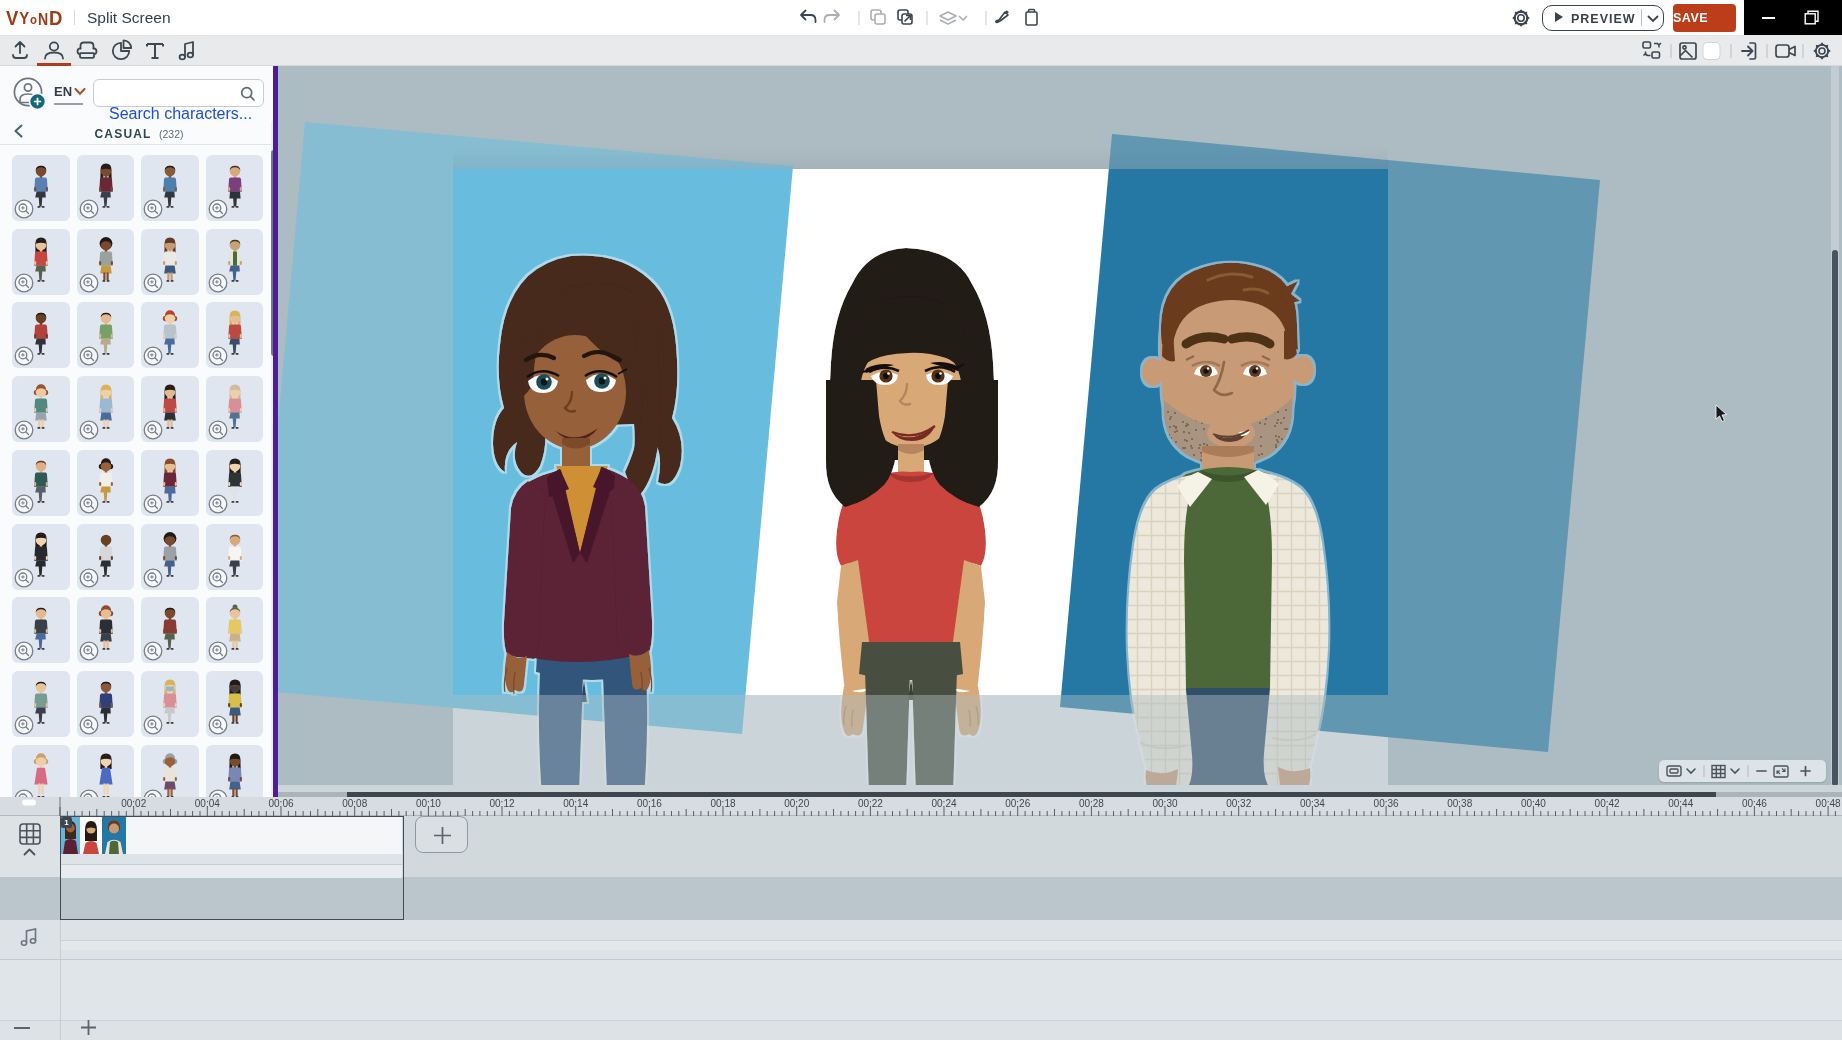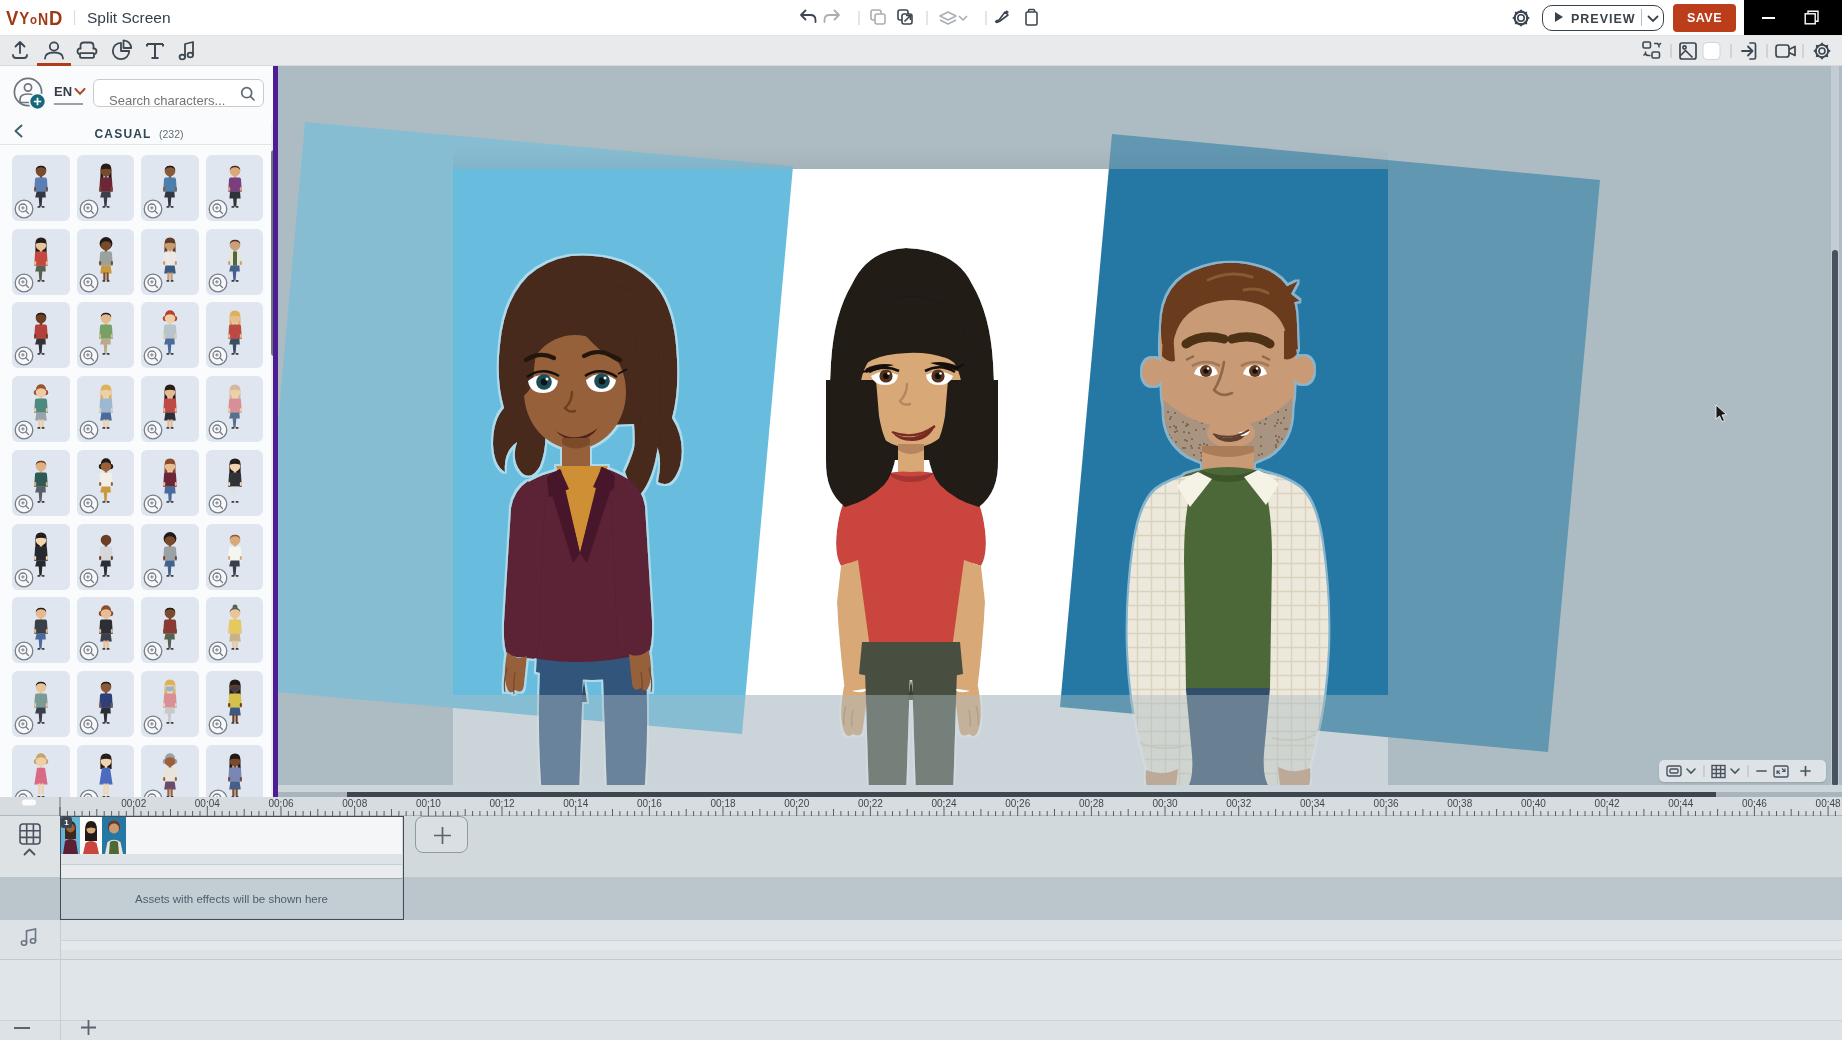--- a/index.html
+++ b/index.html
@@ -56,21 +56,21 @@
   </svg>
   <div class="abs" style="left:1542px;top:5px;width:122px;height:26px;border:1.6px solid #39434c;border-radius:10px;background:#fff">
     <span class="abs" style="left:12px;top:6px;width:0;height:0;border-left:8px solid #39434c;border-top:5.5px solid transparent;border-bottom:5.5px solid transparent"></span>
         <span class="abs" style="left:0;top:0"></span>
     <span class="abs" style="left:28px;top:6px;font-size:12.5px;font-weight:bold;letter-spacing:1px;color:#39434c">PREVIEW</span>
     <span class="abs" style="left:98px;top:3px;width:1px;height:17px;background:#b9bfc4"></span>
     <svg class="abs" style="left:104px;top:9px" width="12" height="8" viewBox="0 0 12 8">
           <path d="M1.5 1.5 L6 6 L10.5 1.5" fill="none" stroke="#39434c" stroke-width="1.8" stroke-linecap="round"></path>
         </svg>
   </div>
-  <div class="abs" style="left:1673px;top:4px;width:63px;height:28px;border-radius:4px;background:#bc3d19;color:#fff;font-size:12.5px;font-weight:bold;letter-spacing:0.5px;text-align:center;line-height:28px">SAVE</div>
+  <div class="abs" style="left:1673px;top:4px;width:63px;height:28px;border-radius:4px;background:#bc3d19;color:#fff;font-size:12.5px;font-weight:bold;letter-spacing:0.5px;line-height:28px">SAVE</div>
   <div class="abs" style="left:1744px;top:0;width:98px;height:35px;background:#000">
     <span class="abs" style="left:18px;top:17px;width:13px;height:1.8px;background:#fff"></span>
     <svg class="abs" style="left:60px;top:10px" width="15" height="15" viewBox="0 0 15 15">
       <rect x="1.2" y="3.8" width="10" height="10" fill="none" stroke="#fff" stroke-width="1.4"></rect>
       <path d="M4 3.8 v-2.6 h10 v10 h-2.6" fill="none" stroke="#fff" stroke-width="1.4"></path>
     </svg>
   </div>
 </div>
 
 <div class="abs" style="left:0;top:36px;width:1842px;height:30px;background:#e8eaec;border-bottom:1px solid #d6d9db">
@@ -142,21 +142,21 @@
     <path d="M7 22.5 q0 -5.5 8 -5.5 q8 0 8 5.5 l0 3 l-16 0 z" fill="none" stroke="#6e757c" stroke-width="1.7"></path>
     <circle cx="24.5" cy="24.5" r="8" fill="#15687a" stroke="#fafbfc" stroke-width="1.6"></circle>
     <path d="M24.5 20.8 v7.4 M20.8 24.5 h7.4" stroke="#fff" stroke-width="1.7"></path>
   </svg>
   <div class="abs" style="left:54px;top:18px;font-size:13px;font-weight:bold;color:#323c46">EN</div>
   <svg class="abs" style="left:74px;top:22px" width="12" height="8" viewBox="0 0 12 8">
         <path d="M1.5 1 L6 5.8 L10.5 1" fill="none" stroke="#a8502a" stroke-width="2" stroke-linecap="round"></path>
       </svg>
   <div class="abs" style="left:54px;top:37px;width:29px;height:1.6px;background:#9aa0a6"></div>
   <div class="abs" style="left:93px;top:13px;width:171px;height:28px;border:1.4px solid #c8ccd0;border-radius:6px;background:#fff">
-    <span class="abs" style="left:15px;top:13px;font-size:13px;color:#737373">Search characters...</span>
+    <span class="abs" style="left:15px;top:25px;font-size:16px;color:#1d4ed8">Search characters...</span>
     <svg class="abs" style="left:146px;top:6px" width="16" height="16" viewBox="0 0 16 16">
           <circle cx="6.7" cy="6.7" r="5" fill="none" stroke="#5f6a73" stroke-width="1.7"></circle>
           <line x1="10.4" y1="10.4" x2="14" y2="14" stroke="#5f6a73" stroke-width="1.7" stroke-linecap="round"></line>
         </svg>
   </div>
   <svg class="abs" style="left:12px;top:58px" width="14" height="14" viewBox="0 0 14 14">
         <path d="M9.5 1.5 L3.5 7 L9.5 12.5" fill="none" stroke="#3f6470" stroke-width="2" stroke-linecap="round" stroke-linejoin="round"></path>
       </svg>
   <div class="abs" style="left:0;top:58px;width:278px;text-align:center">
     <span style="font-size:12px;font-weight:bold;letter-spacing:1.2px;color:#2f4653">CASUAL</span>
@@ -1563,23 +1563,20 @@
         <rect x="41" y="0" width="24" height="37" fill="#2578a4"></rect>
         <path d="M47 10 Q47 3.5 53 3.5 Q59 3.5 59 10 L59 13 L47 13 Z" fill="#6b3a1e"></path>
         <circle cx="53" cy="11.5" r="5" fill="#c99a76"></circle>
         <path d="M44 37 L46.5 25 Q53 20.5 59.5 25 L62 37 Z" fill="#e9e5d8"></path>
         <path d="M49 25 Q53 22.5 57 25 L58 37 L48 37 Z" fill="#4e6937"></path>
       </svg>
       <div class="abs" style="left:0;top:0;width:11px;height:11px;background:#3c4650;border-radius:2px;color:#fff;font-size:8px;font-weight:bold;text-align:center;line-height:11px">1</div>
     </div>
     <div class="abs" style="left:0;top:37px;width:341px;height:10px;background:#dde3e7"></div>
     <div class="abs" style="left:0;top:47px;width:341px;height:14px;background:#e8ecee;border-top:1px solid #c8cfd4"></div>
-    <div class="abs" style="left:0;top:61px;width:341px;height:40px;background:#c3cdd4;border-top:1px solid #9aa5ad;text-align:center">
-      <span style="font-size:11.5px;color:#4f5f6a;line-height:40px">Assets with effects will be shown here</span>
-    </div>
   </div>
   <div class="abs" style="left:415px;top:0;width:53px;height:37px;border:1.5px solid #8f9aa3;border-radius:8px;background:#d9dfe3">
     <svg class="abs" style="left:16px;top:8px" width="21" height="21" viewBox="0 0 21 21">
           <path d="M10.5 2 v17 M2 10.5 h17" stroke="#5a646e" stroke-width="1.7"></path>
         </svg>
   </div>
 
   <div class="abs" style="left:14px;top:211px;width:16px;height:2px;background:#5a646e"></div>
   <svg class="abs" style="left:80px;top:203px" width="17" height="17" viewBox="0 0 17 17">
         <path d="M8.5 1 v15 M1 8.5 h15" stroke="#5a646e" stroke-width="1.8"></path>

